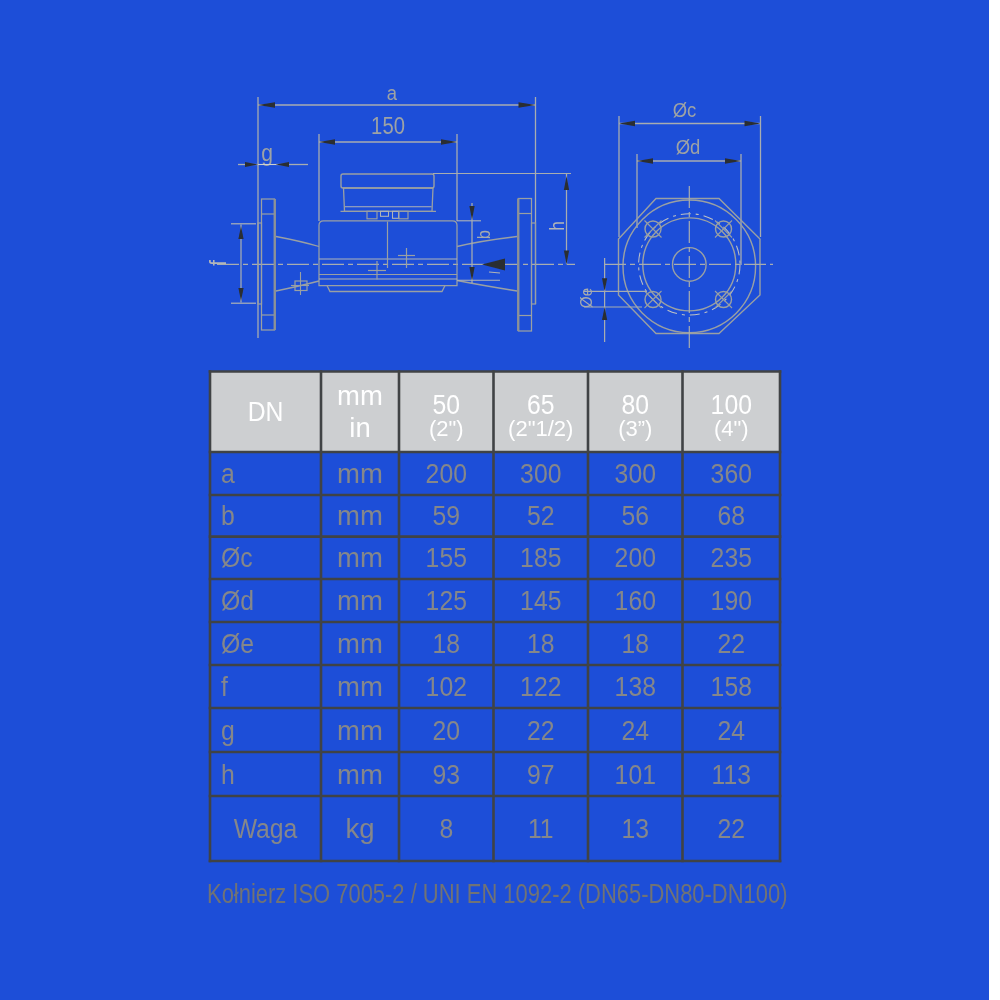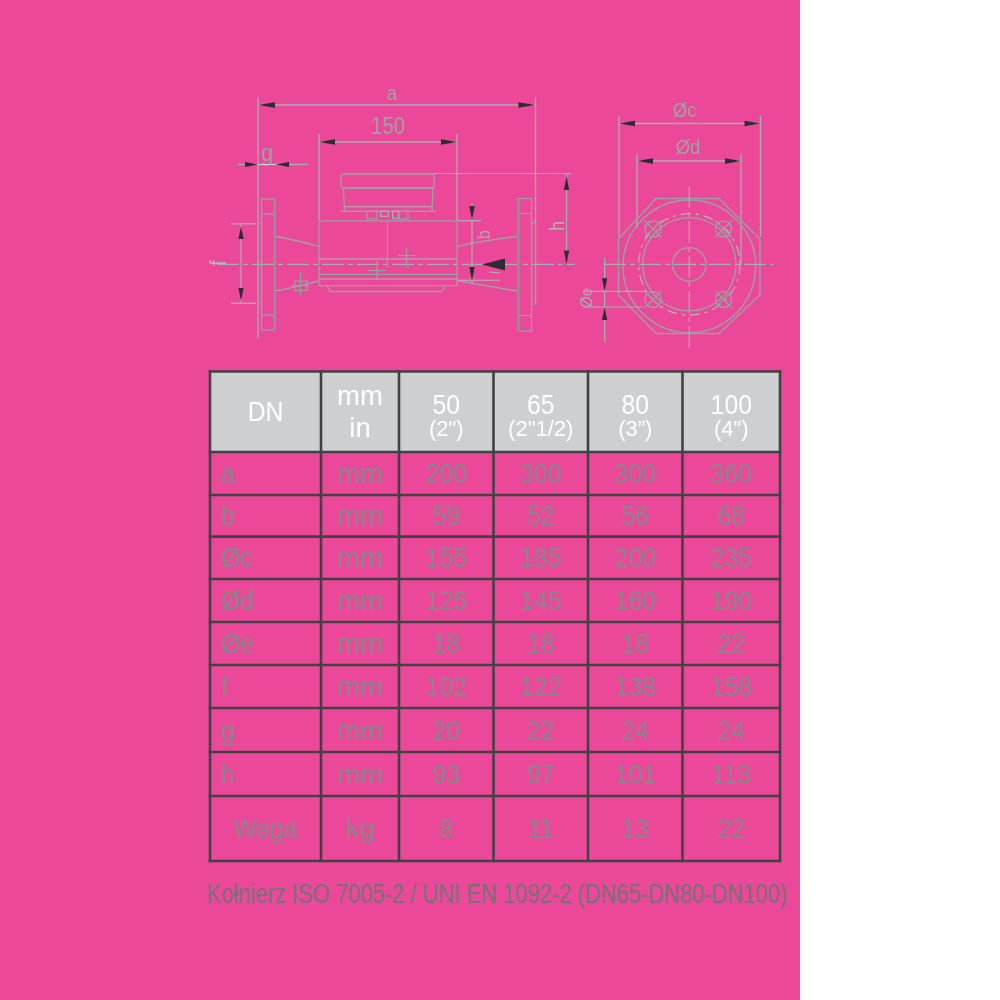--- a/index.html
+++ b/index.html
@@ -1,15 +1,15 @@
 <!DOCTYPE html>
 <html><head><meta charset="utf-8"><title>t</title>
 <style>
 html,body{margin:0;padding:0;background:#ffffff}
-#page{position:relative;width:800px;height:1000px;overflow:hidden;background:#ec4899}
+#page{position:relative;width:989px;height:1000px;overflow:hidden;background:#1d4ed8}
 </style></head>
 <body>
 <div id="page">
 <svg width="1000" height="1000" viewBox="0 0 1000 1000">
 <defs>
         <filter id="soft" x="-5%" y="-5%" width="110%" height="110%">
           <feGaussianBlur stdDeviation="0.62"></feGaussianBlur>
         </filter>
       </defs>
 <g filter="url(#soft)">

